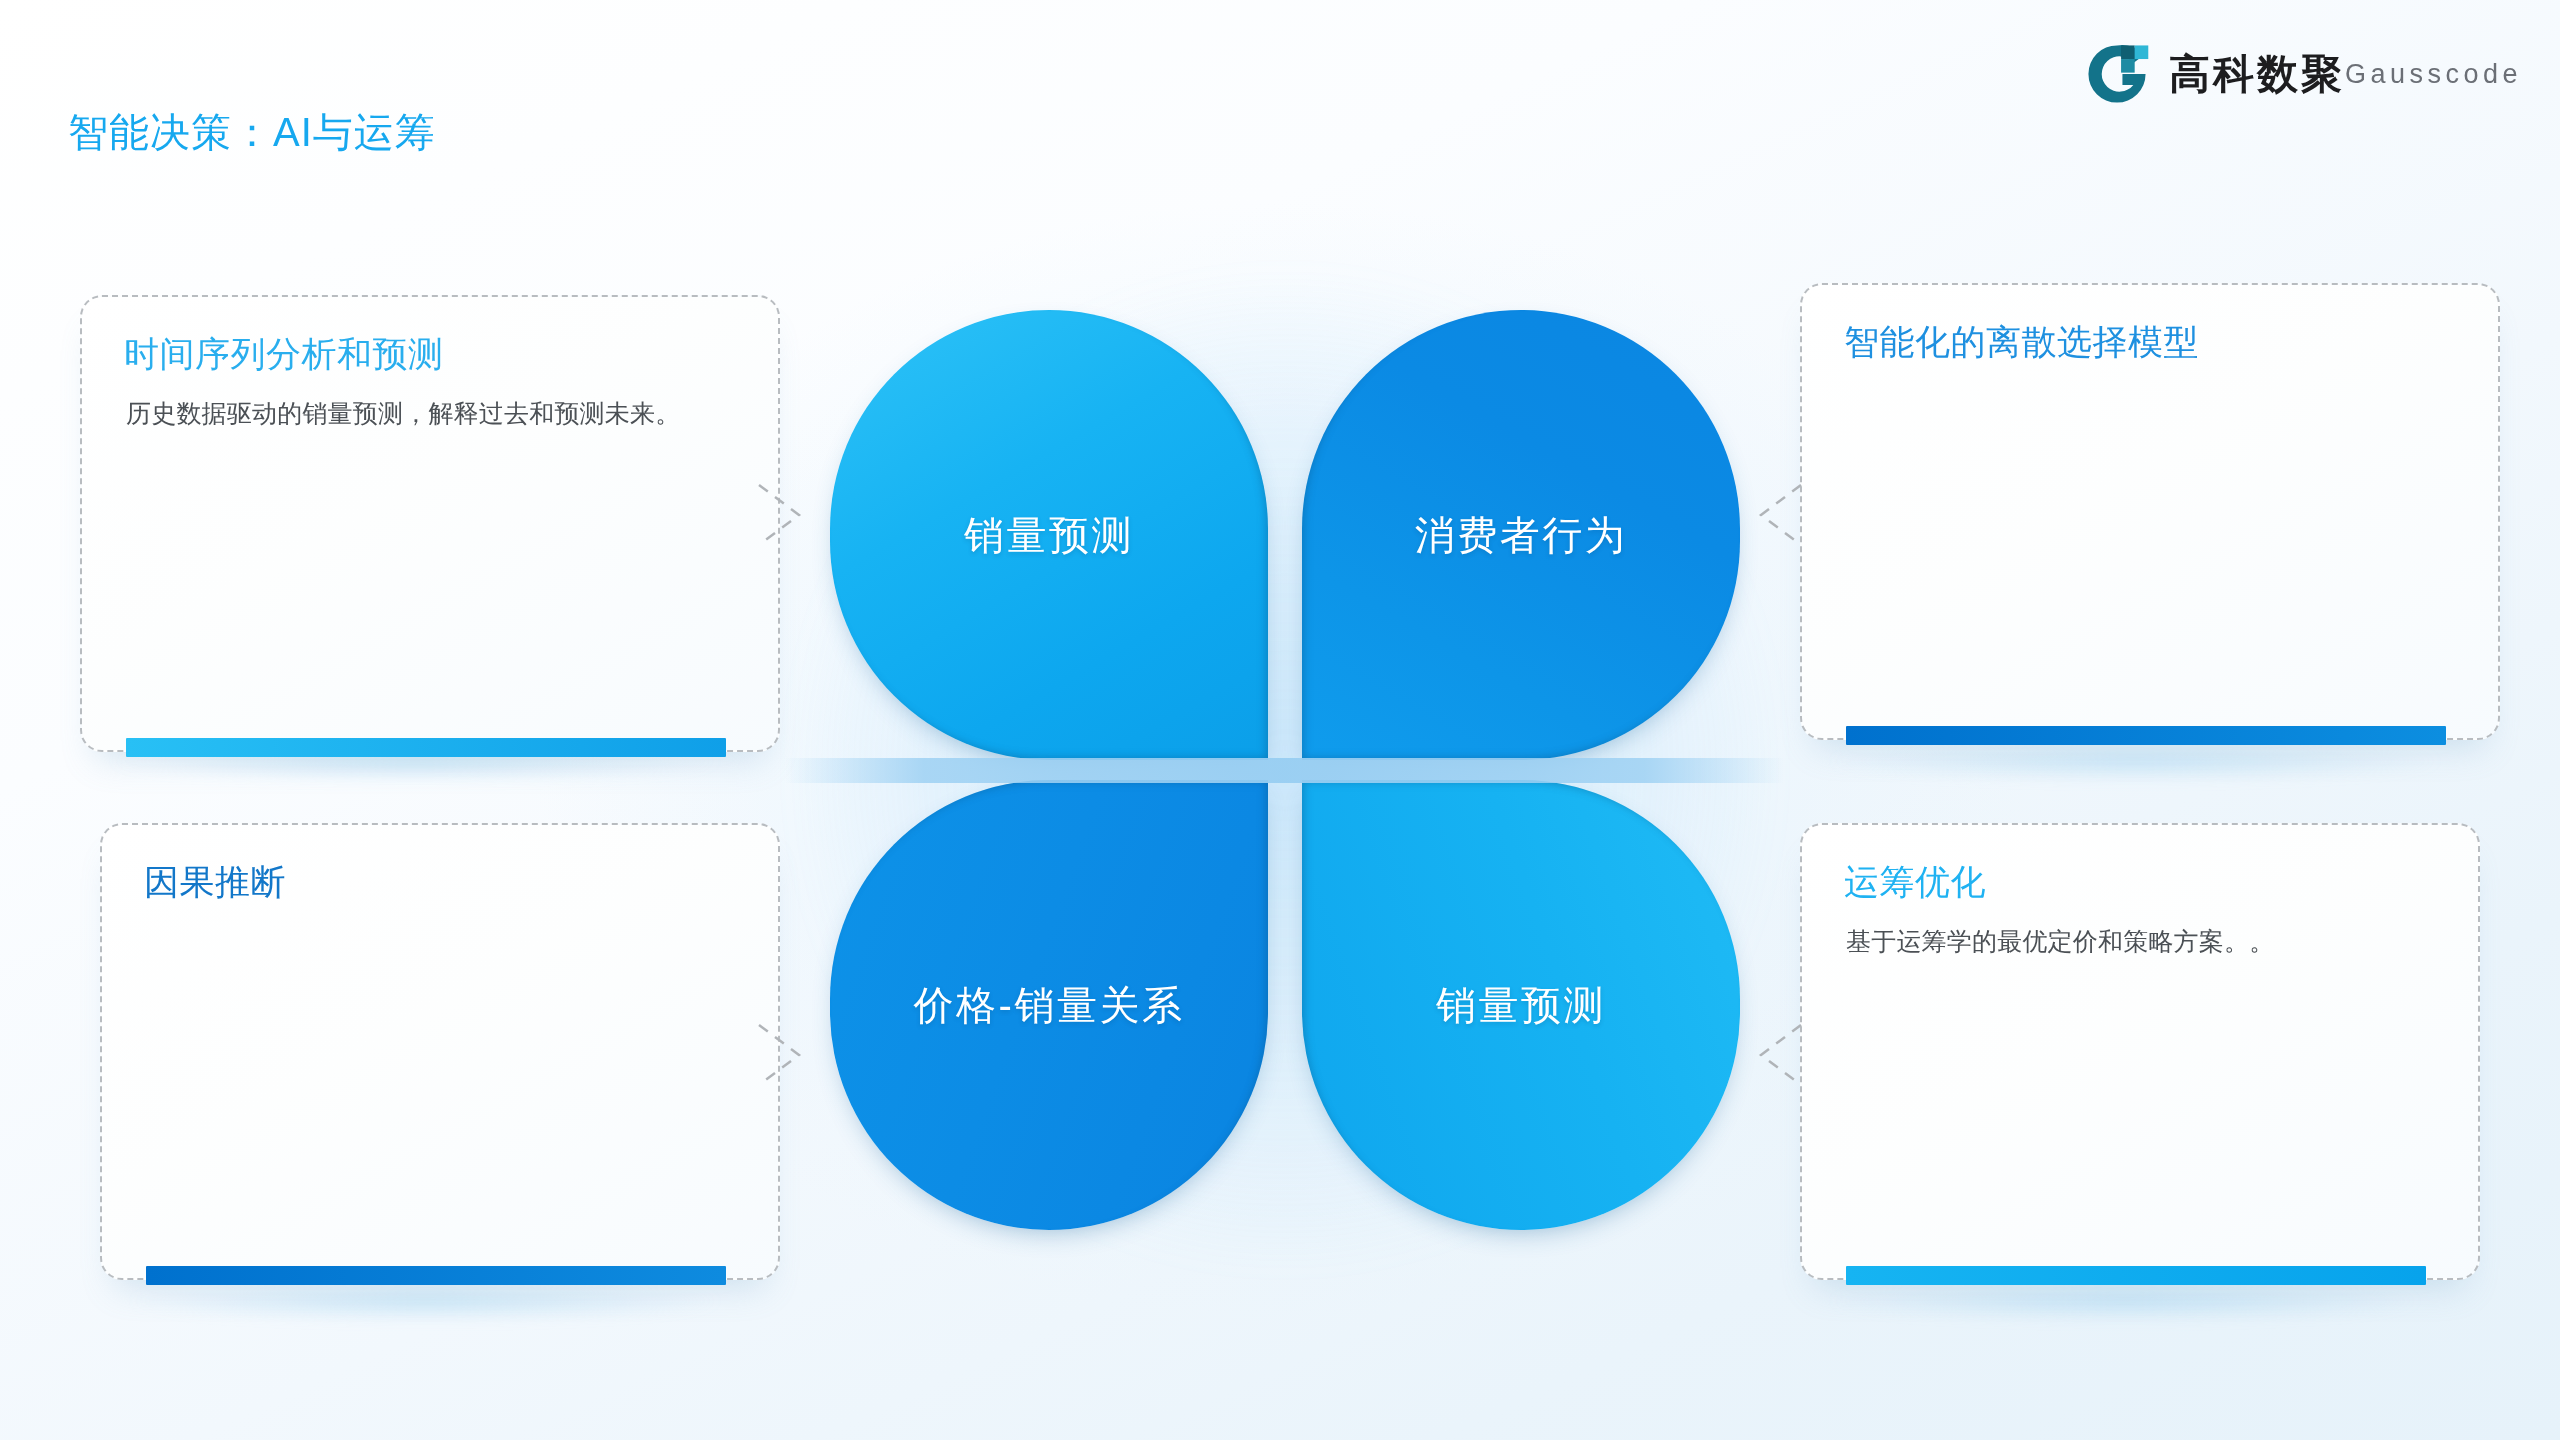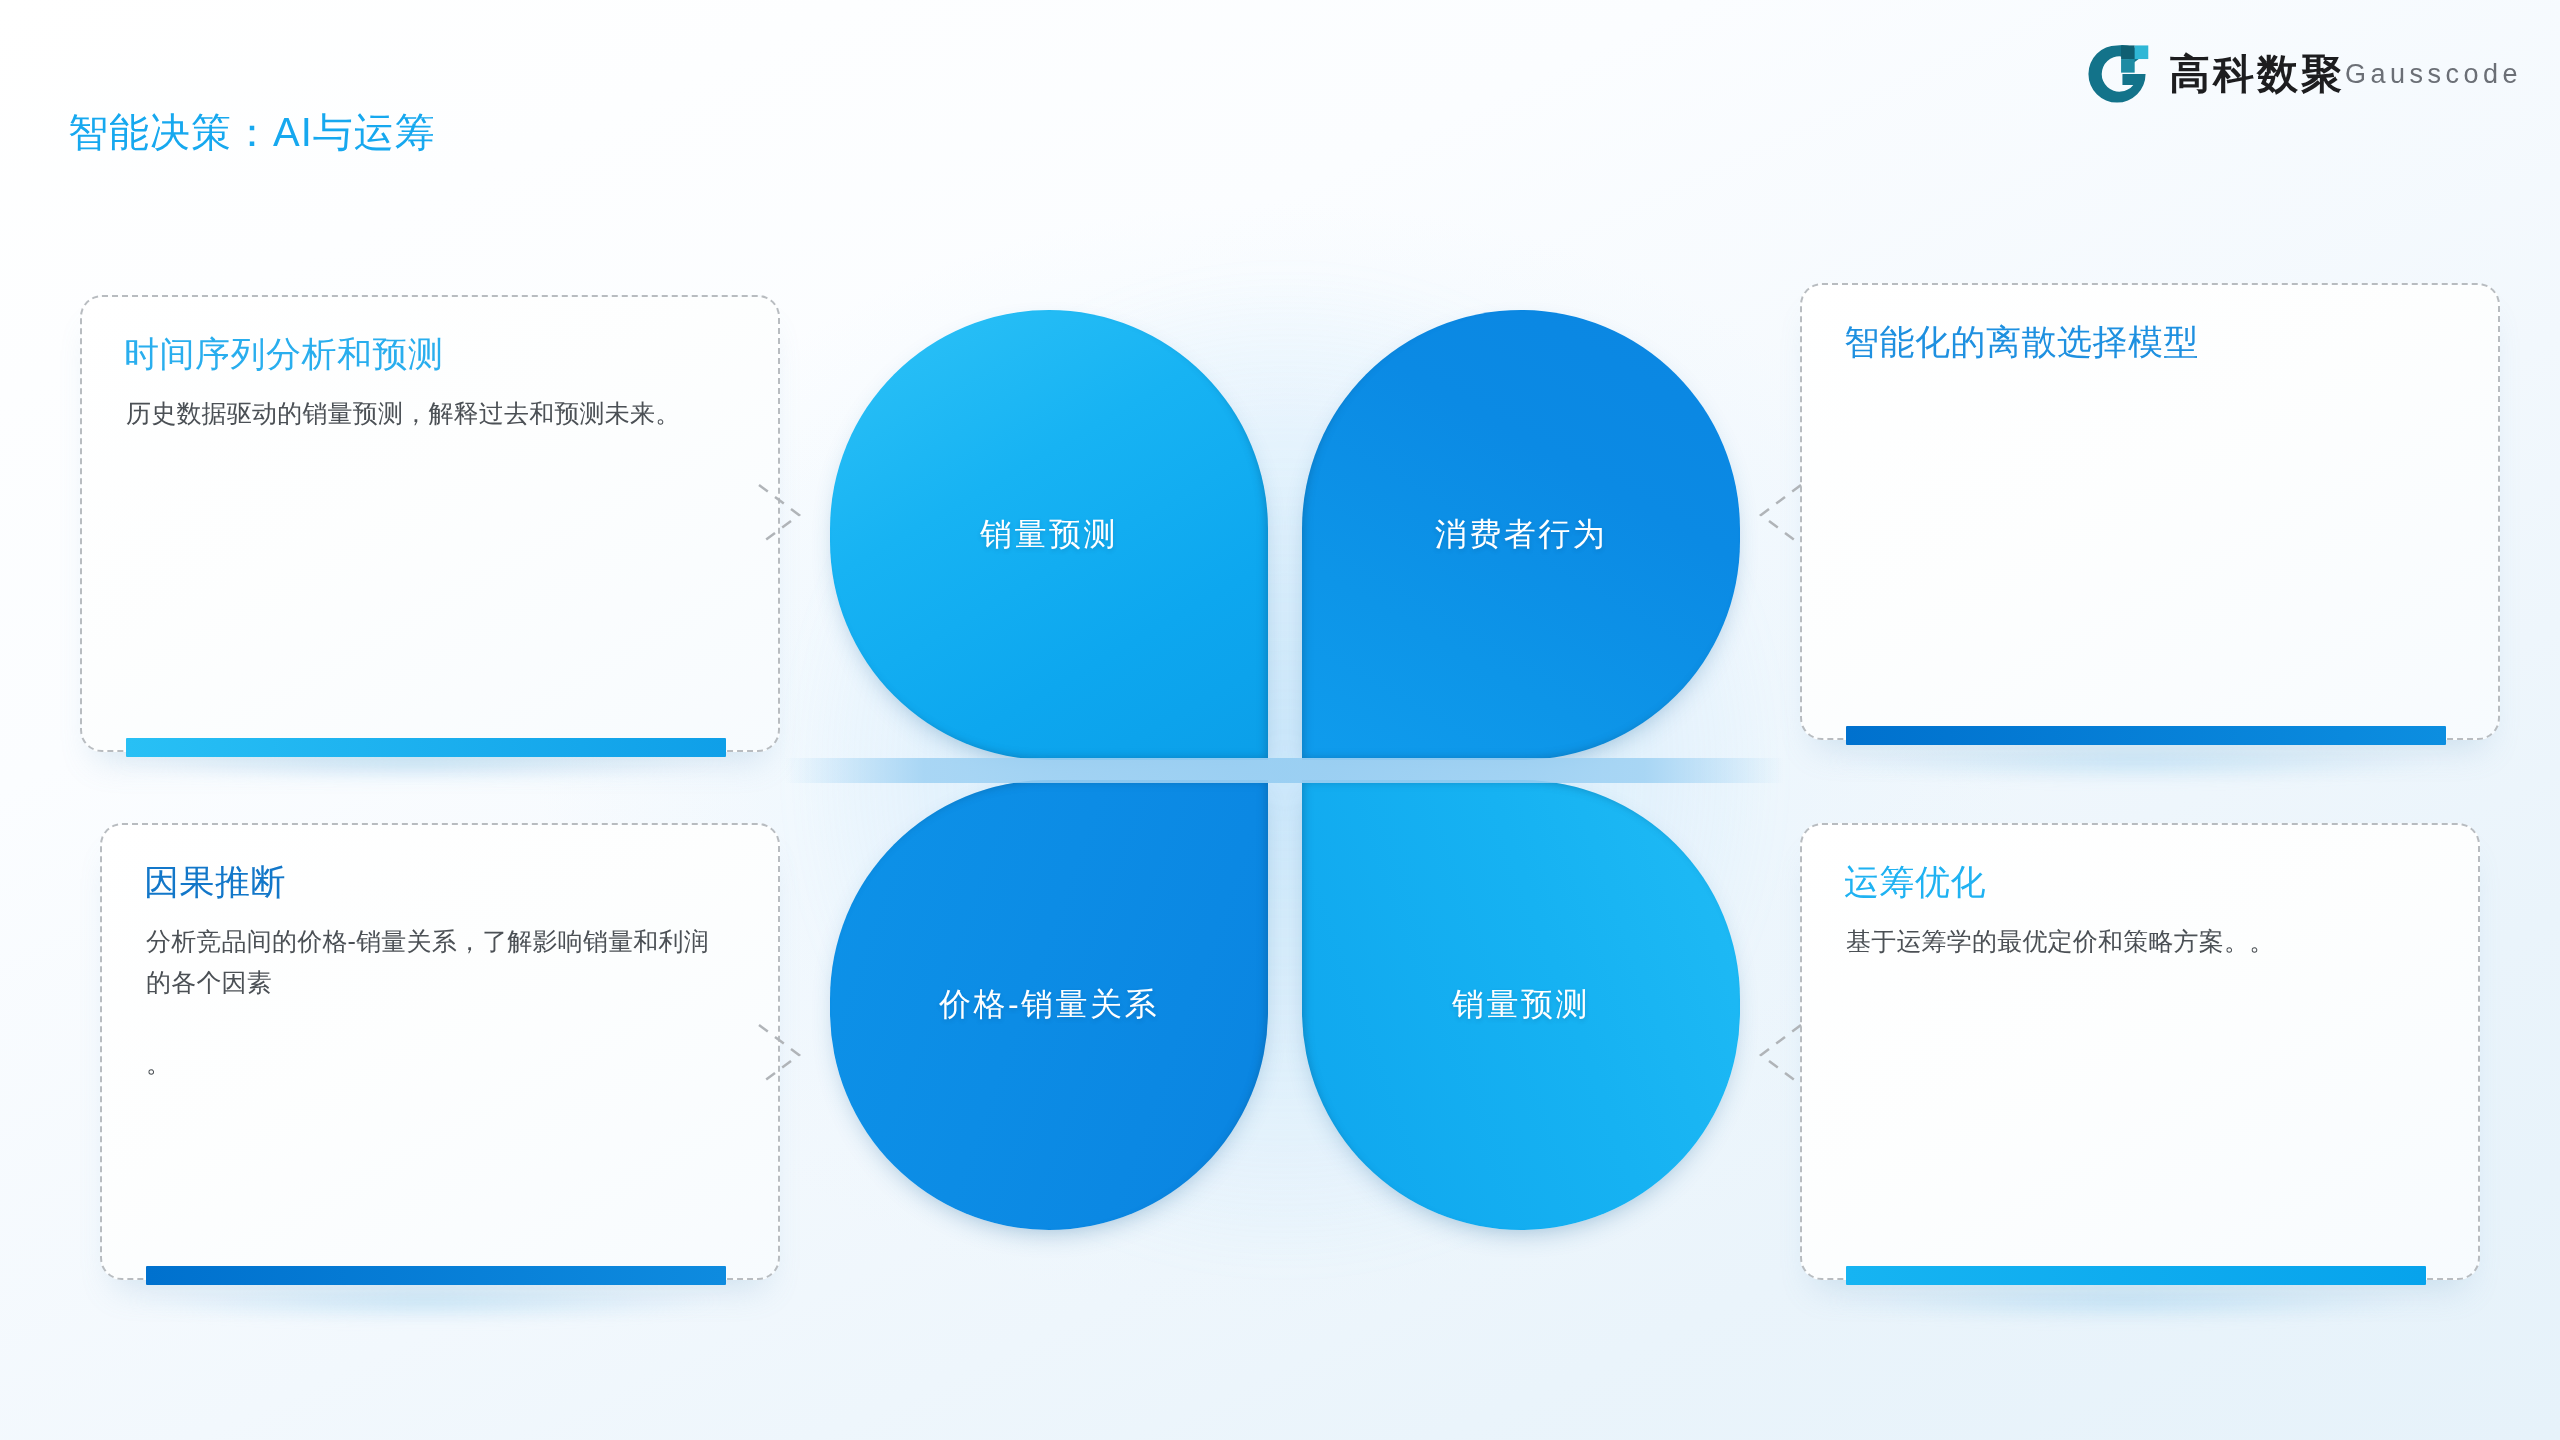--- a/index.html
+++ b/index.html
@@ -165,21 +165,21 @@
     position: absolute;
     width: 438px;
     height: 450px;
     display: flex;
     align-items: center;
     justify-content: center;
     box-shadow: 0 10px 26px -10px rgba(40, 110, 165, 0.45);
   }
   .petal-label {
     color: #ffffff;
-    font-size: 32px;
+    font-size: 40px;
     letter-spacing: 2.5px;
     text-shadow: 0 2px 4px rgba(0, 70, 120, 0.22);
     white-space: nowrap;
     padding-bottom: 0px;
   }
 
   
   #petal-1 { 
     left: 0px; top: 0px;
     border-radius: 219px 219px 0 219px;
@@ -268,23 +268,20 @@
   <div class="card-glow" id="glow-br"></div>
 
   <div class="card" id="card-tl">
     <div class="card-title" style="color:#29aeee">时间序列分析和预测</div>
     <div class="card-body">历史数据驱动的销量预测，解释过去和预测未来。</div>
     <div class="card-accent"></div>
   </div>
 
   <div class="card" id="card-bl">
     <div class="card-title" style="color:#1277c9">因果推断</div>
-    <div class="card-body">分析竞品间的价格-销量关系，了解影响销量和利润的各个因素
-
-。</div>
     <div class="card-accent"></div>
   </div>
 
   <div class="card" id="card-tr">
     <div class="card-title" style="color:#1e90e0">智能化的离散选择模型</div>
     <div class="card-accent"></div>
   </div>
 
   <div class="card" id="card-br">
     <div class="card-title" style="color:#1fb2f2">运筹优化</div>

